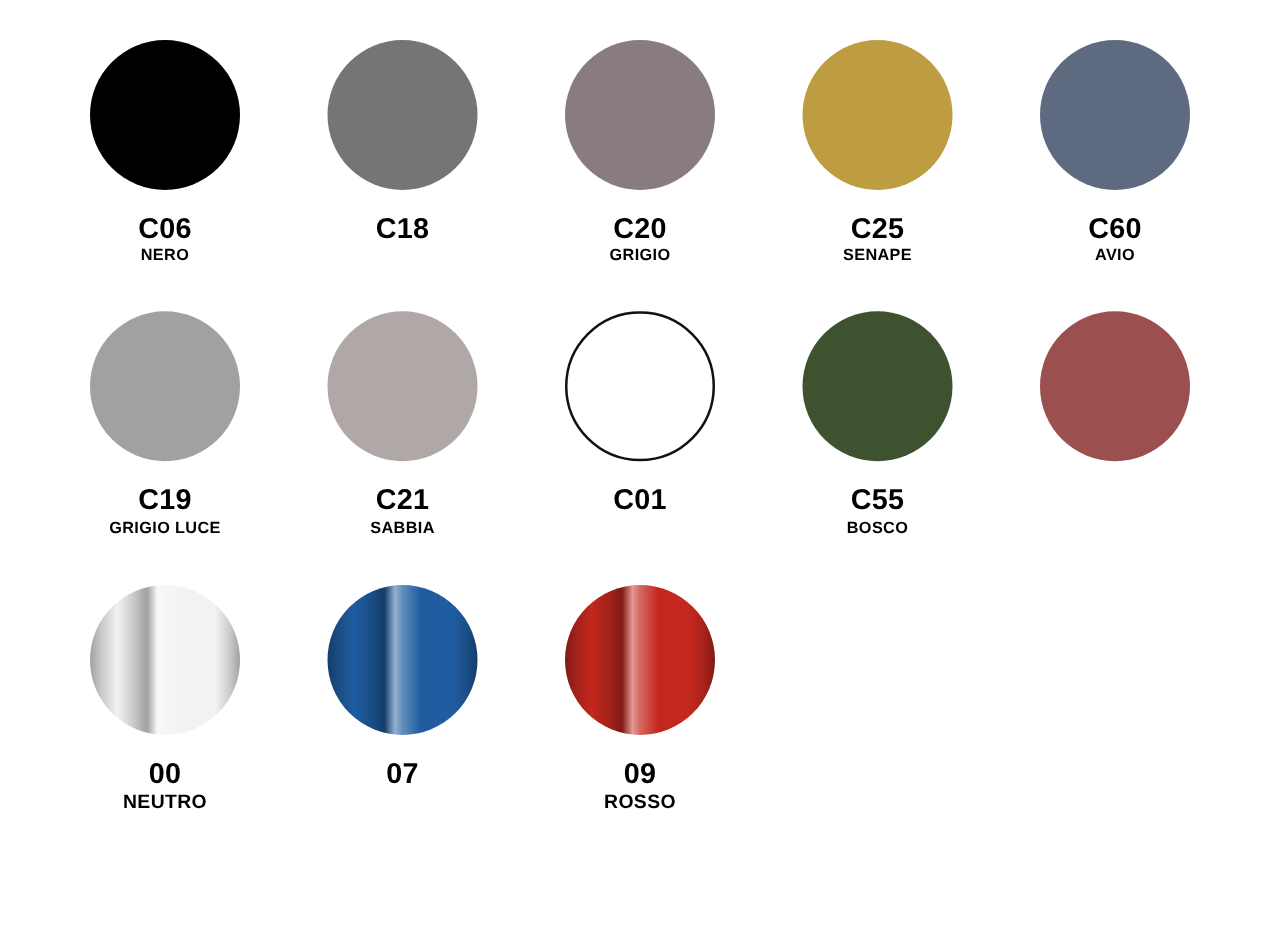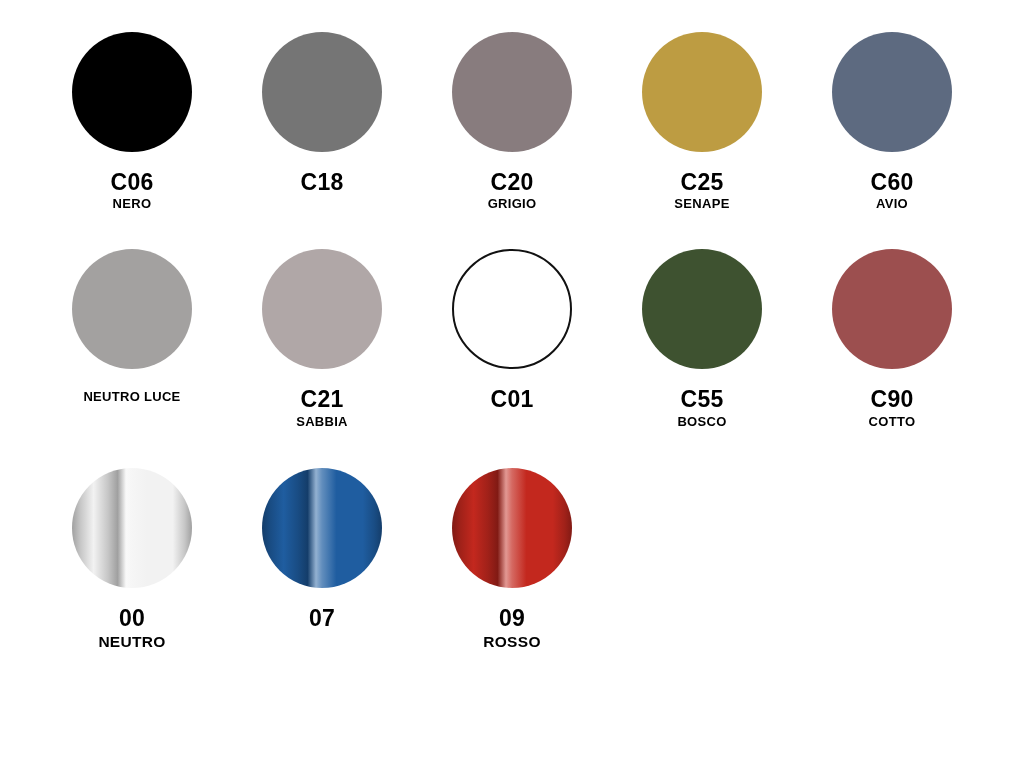--- a/index.html
+++ b/index.html
@@ -153,21 +153,22 @@
 
   </div>
 
   <div class="swatch-row row-2">
 
     <div class="swatch-cell">
       <div class="swatch-disc-wrap">
         <div class="swatch-disc" style="background: rgb(163, 161, 160);"></div>
       </div>
       <div class="swatch-labels">
-        <span class="swatch-name">NEUTRO LUCE</span>
+        <span class="swatch-code">C19</span>
+        <span class="swatch-name">GRIGIO LUCE</span>
       </div>
     </div>
 
     <div class="swatch-cell">
       <div class="swatch-disc-wrap">
         <div class="swatch-disc" style="background: rgb(176, 167, 167);"></div>
       </div>
       <div class="swatch-labels">
         <span class="swatch-code">C21</span>
         <span class="swatch-name">SABBIA</span>
@@ -190,24 +191,20 @@
       <div class="swatch-labels">
         <span class="swatch-code">C55</span>
         <span class="swatch-name">BOSCO</span>
       </div>
     </div>
 
     <div class="swatch-cell">
       <div class="swatch-disc-wrap">
         <div class="swatch-disc" style="background: rgb(156, 79, 79);"></div>
       </div>
-      <div class="swatch-labels">
-        <span class="swatch-code">C90</span>
-        <span class="swatch-name">COTTO</span>
-      </div>
     </div>
 
   </div>
 
   <div class="swatch-row row-3">
 
     <div class="swatch-cell">
       <div class="swatch-disc-wrap">
         <div class="swatch-disc" style="background: linear-gradient(to right, rgb(160, 160, 160) 0%, rgb(198, 198, 198) 7%, rgb(242, 242, 242) 18%, rgb(198, 198, 198) 30%, rgb(160, 160, 160) 38%, rgb(249, 249, 249) 45%, rgb(246, 246, 246) 50%, rgb(242, 242, 242) 62%, rgb(242, 242, 242) 84%, rgb(198, 198, 198) 94%, rgb(160, 160, 160) 100%);"></div>
       </div>

